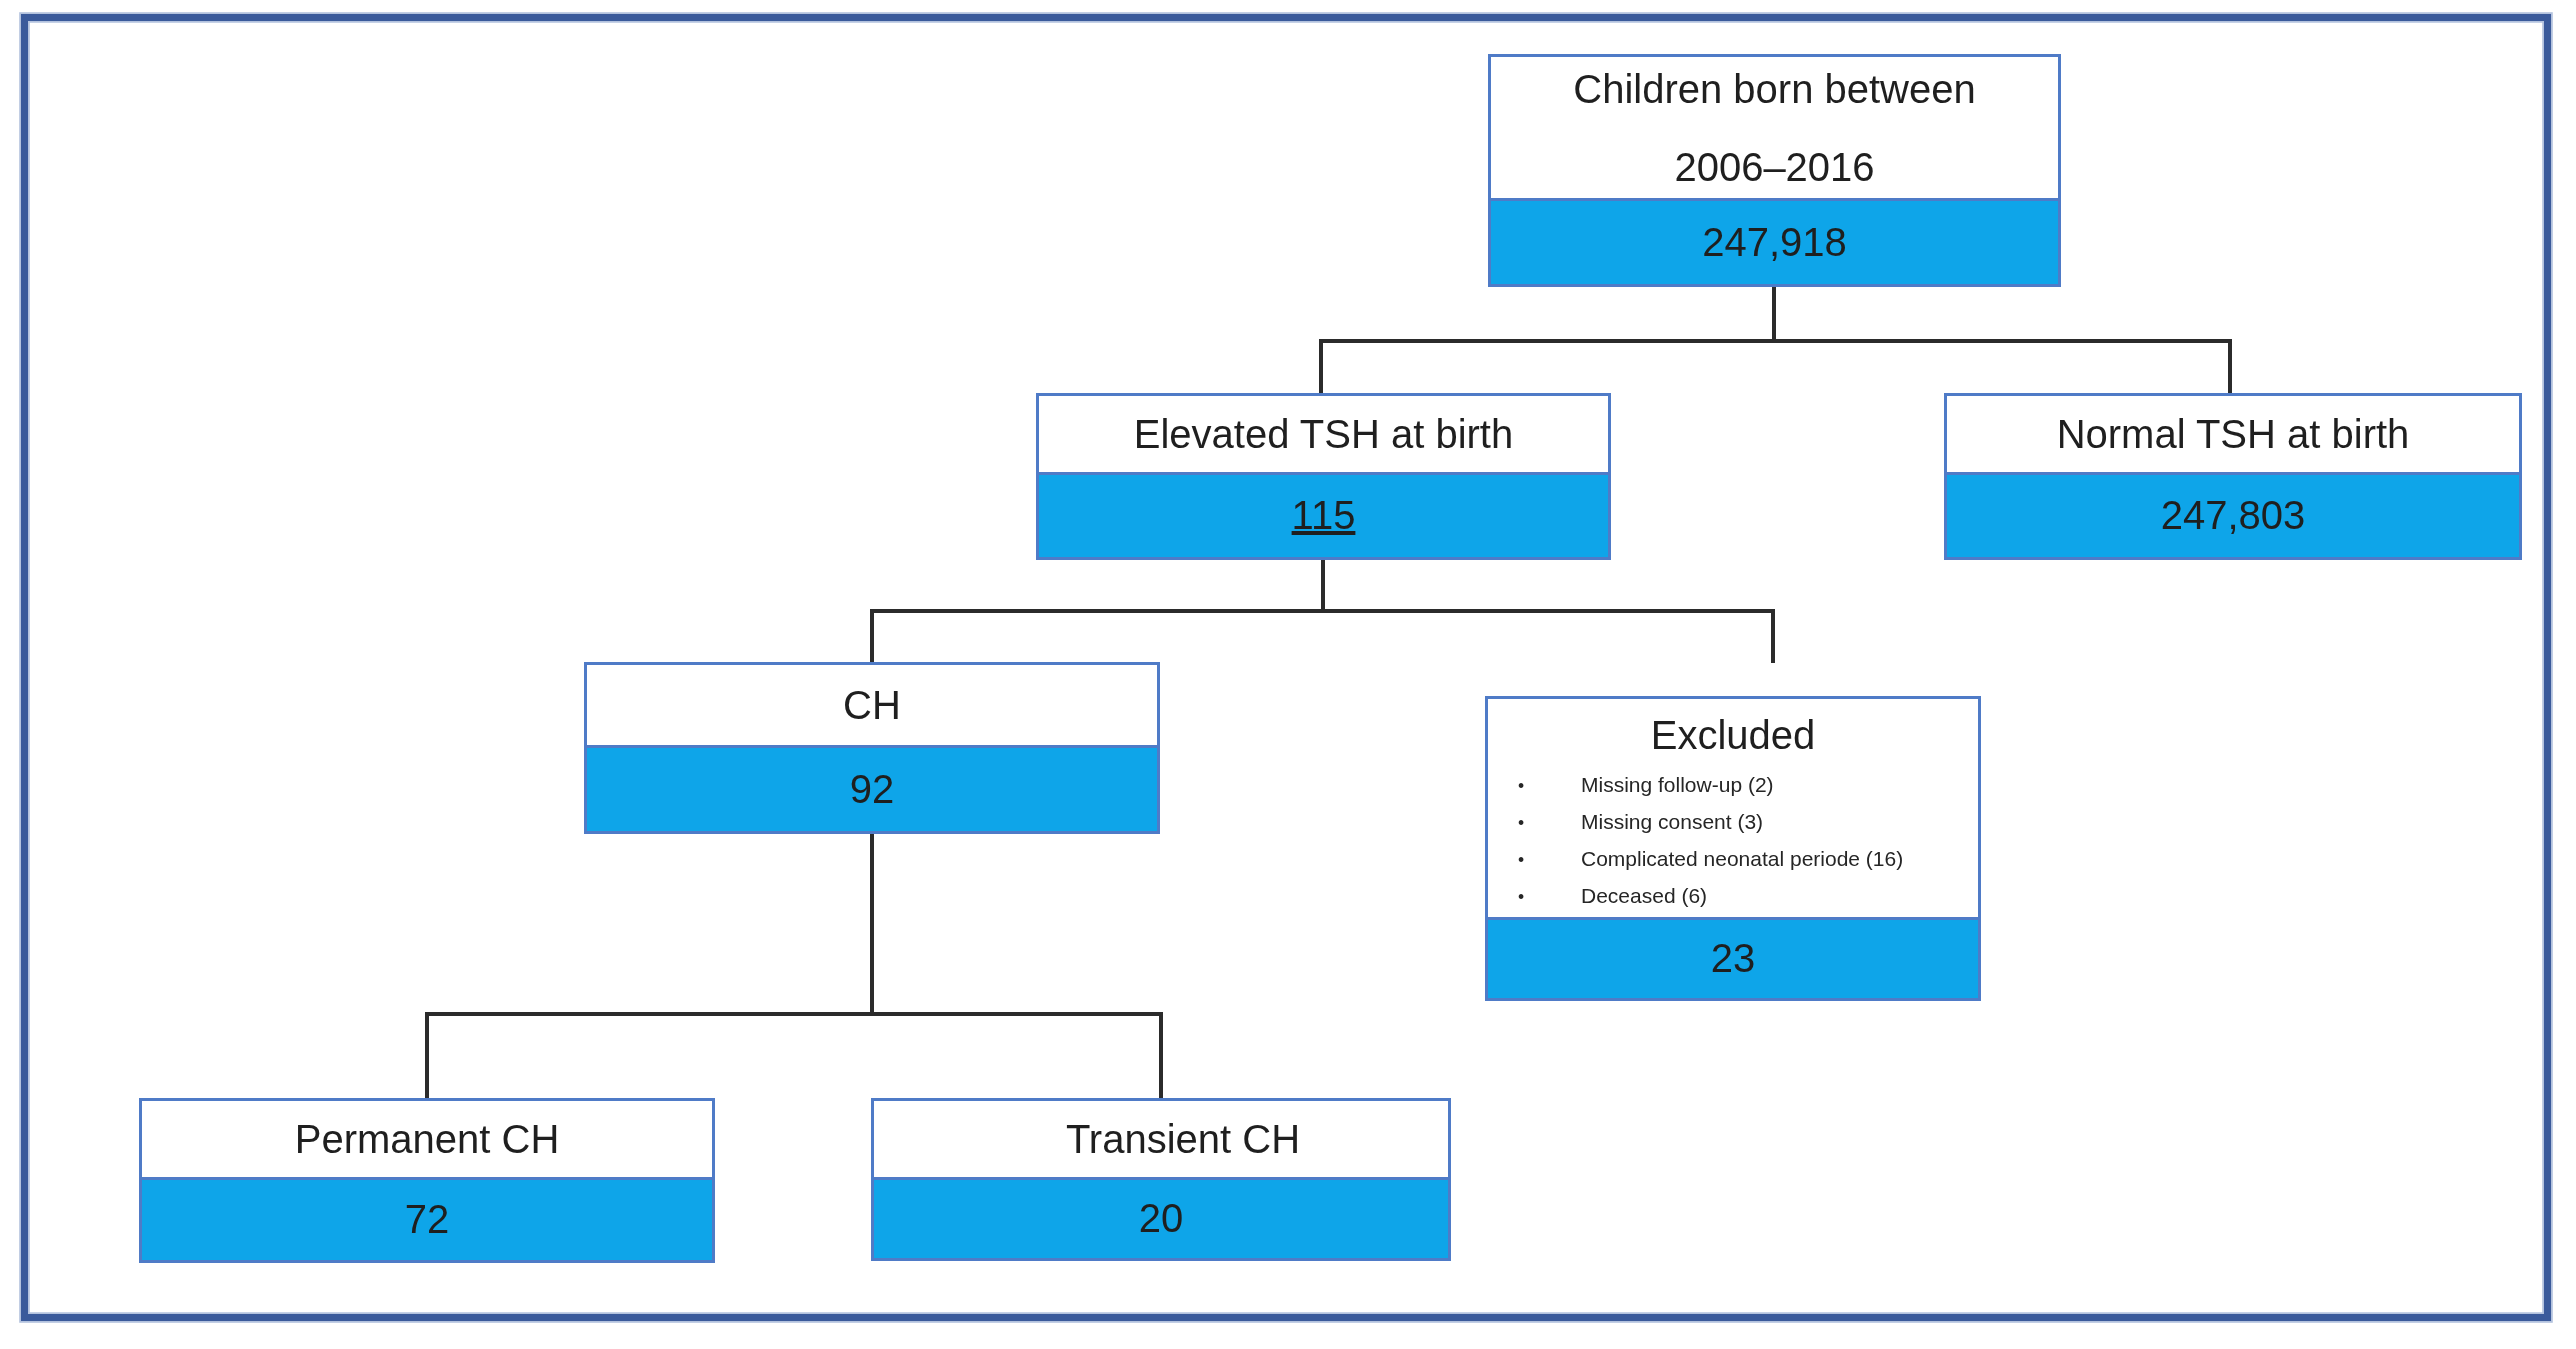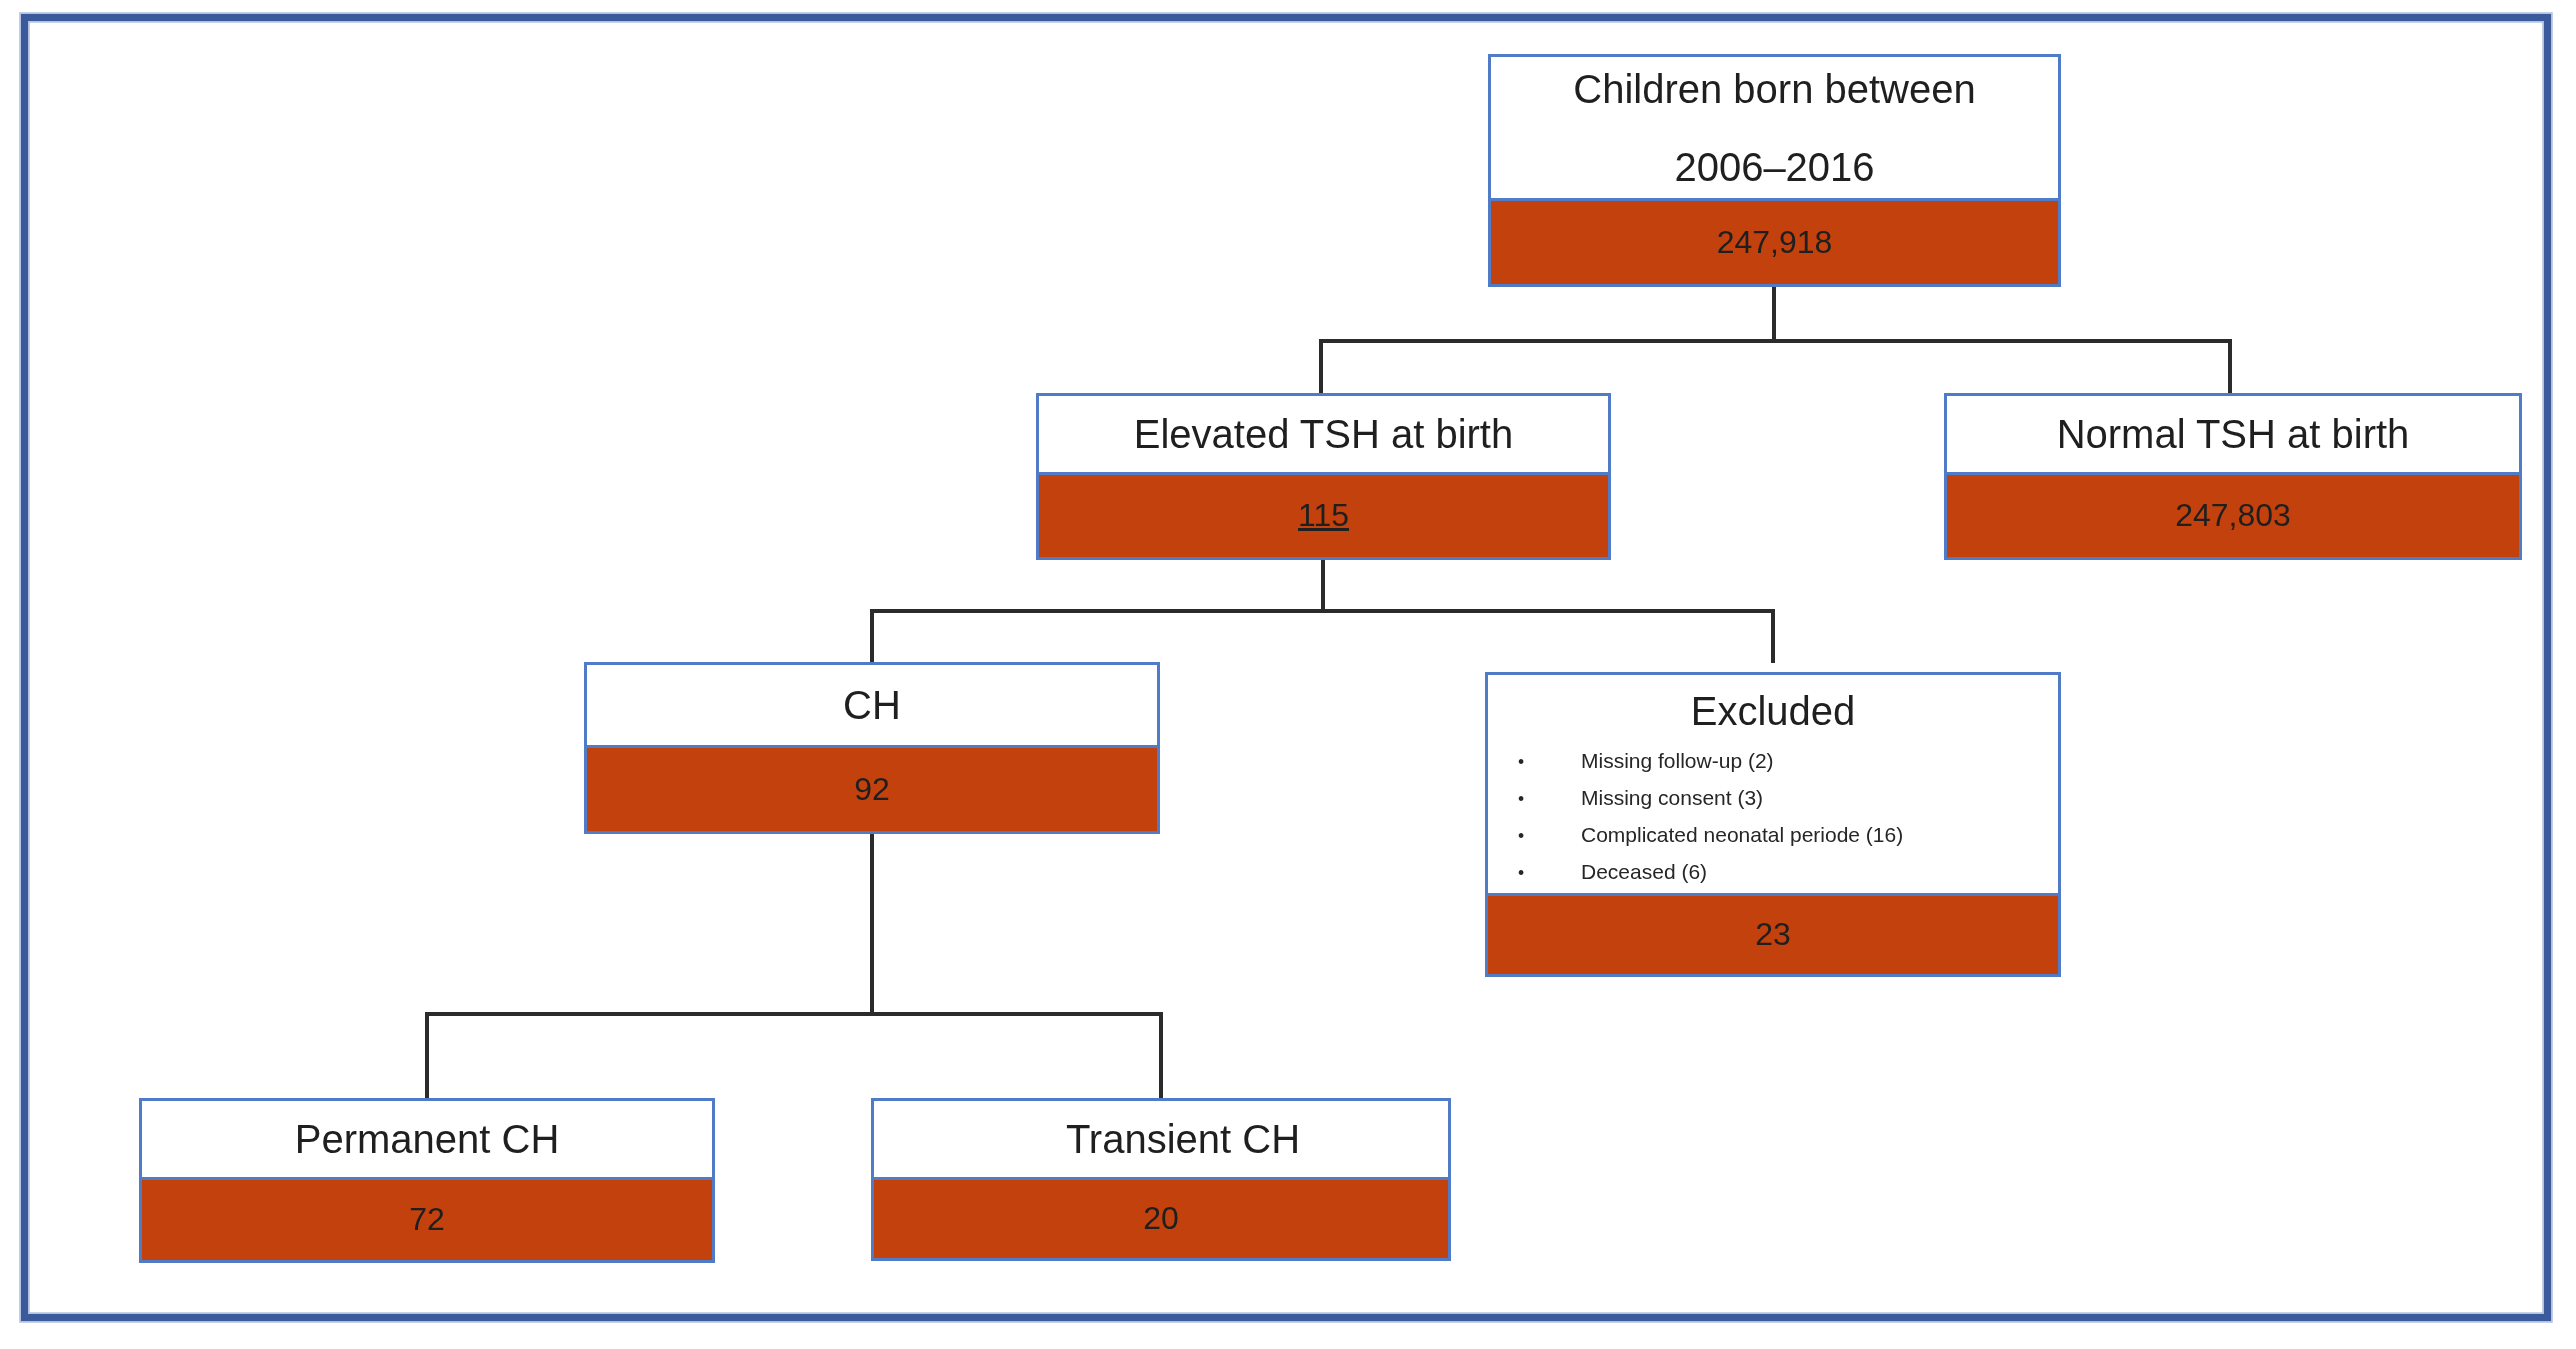--- a/index.html
+++ b/index.html
@@ -37,23 +37,23 @@
     align-items: center;
     justify-content: center;
     text-align: center;
   }
   .node .title {
     background: #ffffff;
     font-size: 40px;
     line-height: 1.45;
   }
   .node .value {
-    background: #c2410c;
+    background: #0ea5e9;
     margin-top: -3.5px;
-    font-size: 32px;
+    font-size: 40px;
   }
   .title.two-line { flex-direction: column; line-height: 1.55; }
   .title.excluded-box {
     flex-direction: column;
     align-items: stretch;
     justify-content: flex-start;
     padding-top: 8.8px;
   }
   .excluded-heading {
     text-align: center;
@@ -118,21 +118,21 @@
   <div class="node" style="left:1944px; top:393px; width:578px;">
     <div class="title" style="height:82px;">Normal TSH at birth</div>
     <div class="value" style="height:88px;">247,803</div>
   </div>
 
   <div class="node" style="left:584px; top:662px; width:576px;">
     <div class="title" style="height:86px;">CH</div>
     <div class="value" style="height:89px;">92</div>
   </div>
 
-  <div class="node" style="left:1485px; top:672px; width:576px;">
+  <div class="node" style="left:1485px; top:696px; width:496px;">
     <div class="title excluded-box" style="height:224px;">
       <div class="excluded-heading">Excluded</div>
       <div class="bullet-list">
         <div class="bullet-row">
           <span class="bullet-dot">•</span>
           <span>Missing follow-up (2)</span>
         </div>
         <div class="bullet-row">
           <span class="bullet-dot">•</span>
           <span>Missing consent (3)</span>

